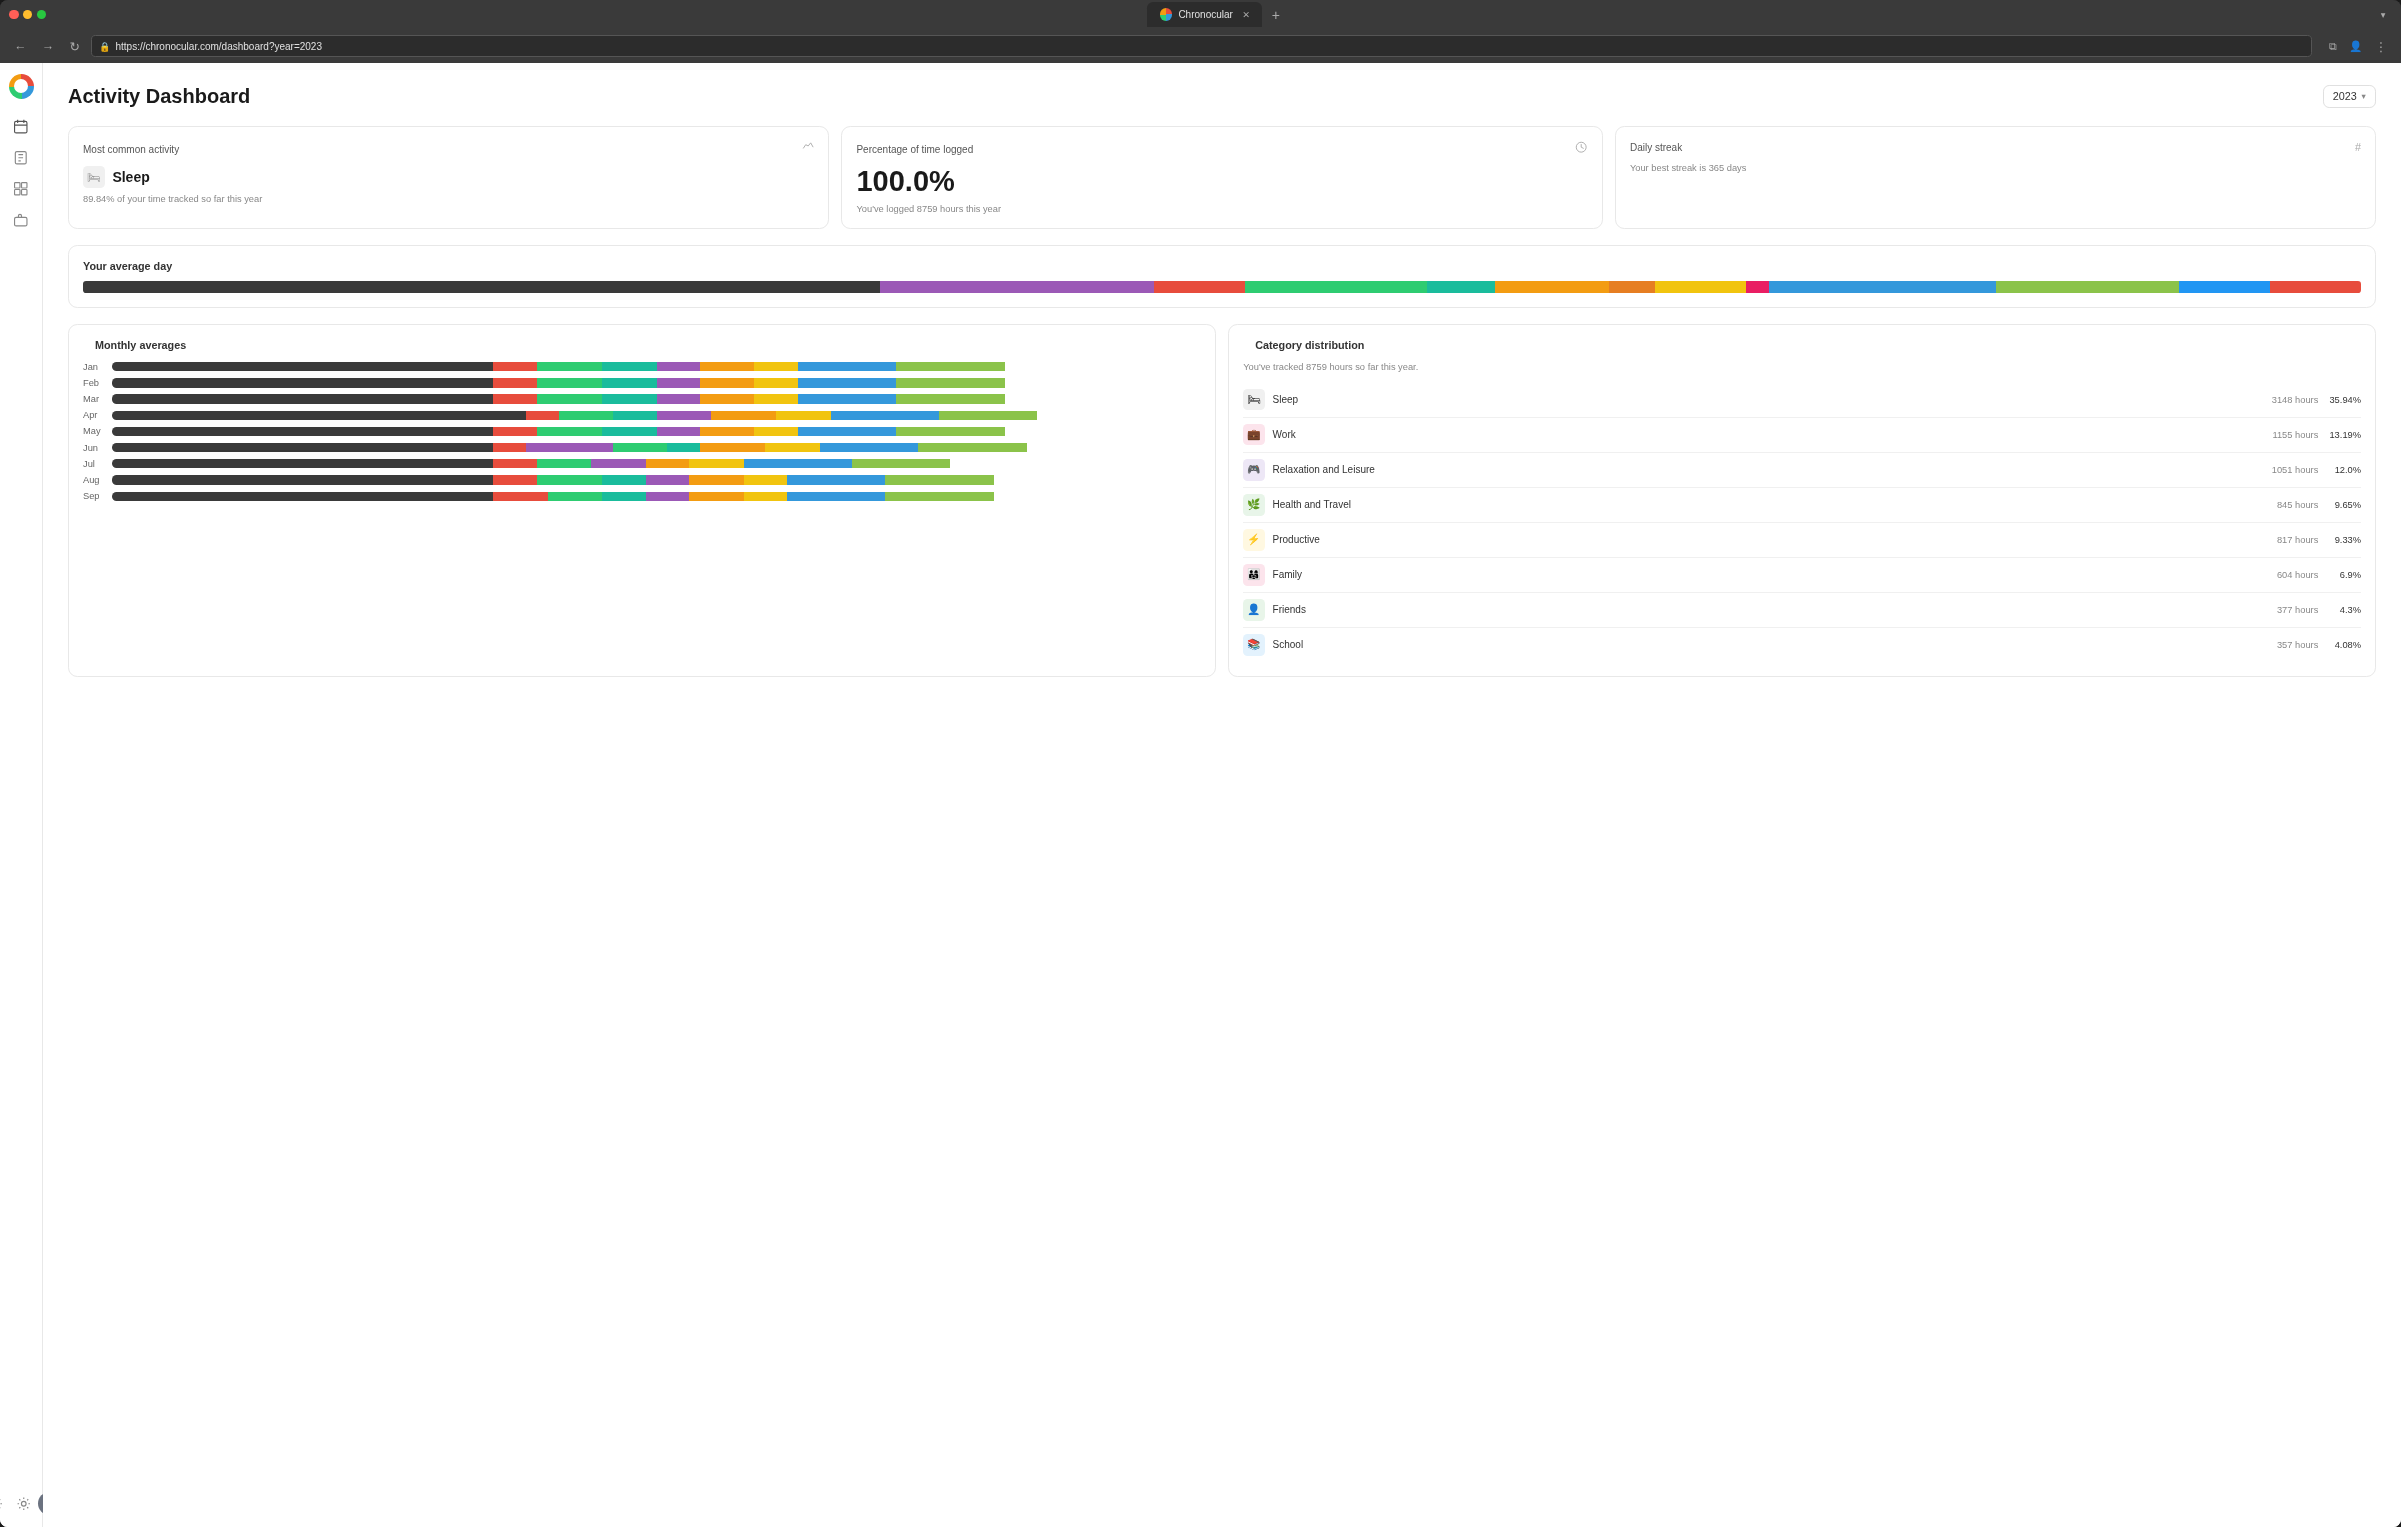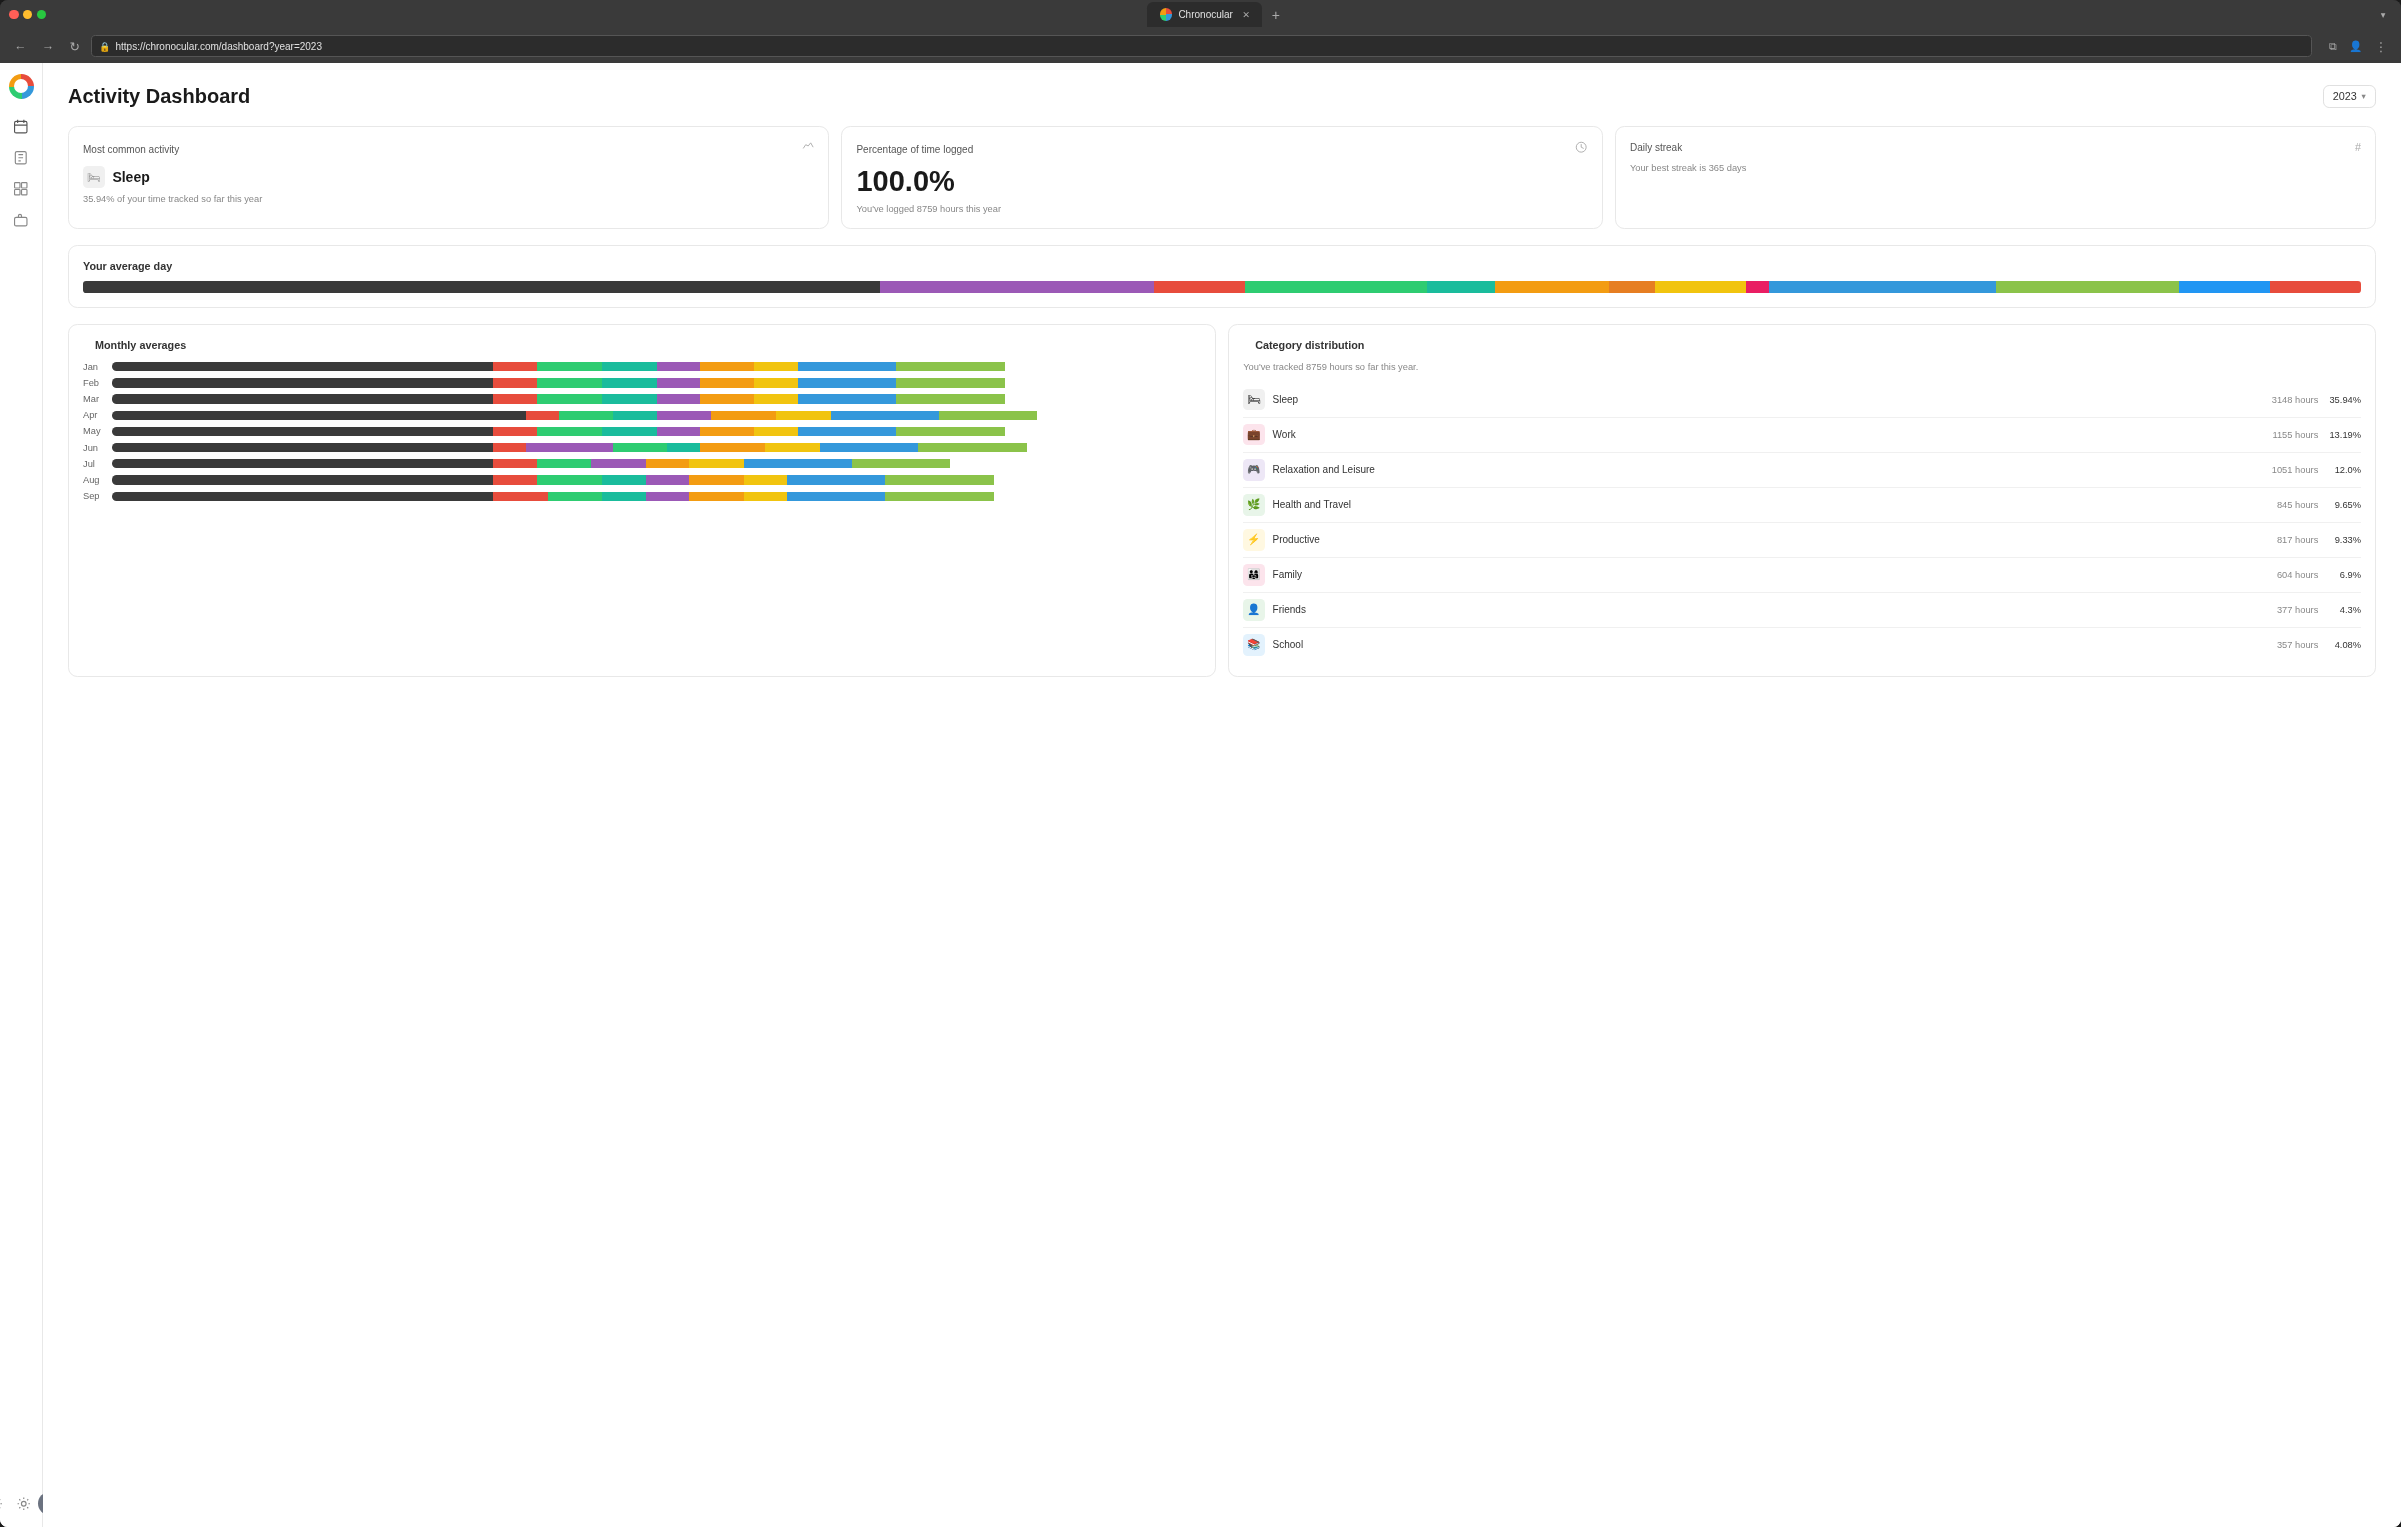--- a/index.html
+++ b/index.html
@@ -568,21 +568,21 @@
             <span class="stat-card-icon">
               <svg width="12.4" height="12.4" viewBox="0 0 20 20" fill="none" stroke="#aaa" stroke-width="1.5">
                 <polyline points="2,12 6,6 10,8 14,3 18,10"></polyline>
               </svg>
             </span>
           </div>
           <div class="stat-activity">
             <div class="activity-icon">🛏</div>
             <span class="activity-name">Sleep</span>
           </div>
-          <div class="stat-subtitle">35.94% of your time tracked so far this year</div>
+          <div class="stat-subtitle">89.84% of your time tracked so far this year</div>
         </div>
 
         <div class="stat-card">
           <div class="stat-card-header">
             <span class="stat-card-title">Percentage of time logged</span>
             <span class="stat-card-icon">
               <svg width="12.4" height="12.4" viewBox="0 0 20 20" fill="none" stroke="#aaa" stroke-width="1.5">
                 <circle cx="10" cy="10" r="8"></circle>
                 <polyline points="10,5 10,10 14,12"></polyline>
               </svg>

